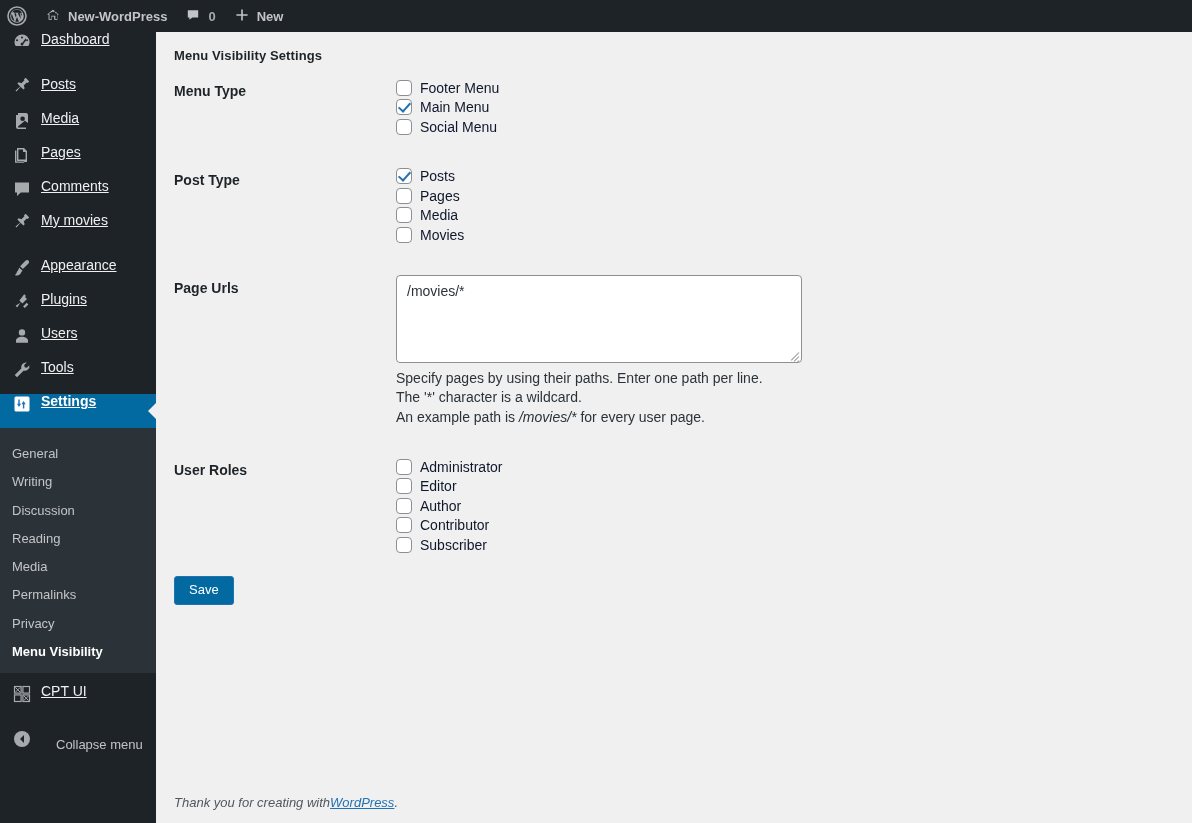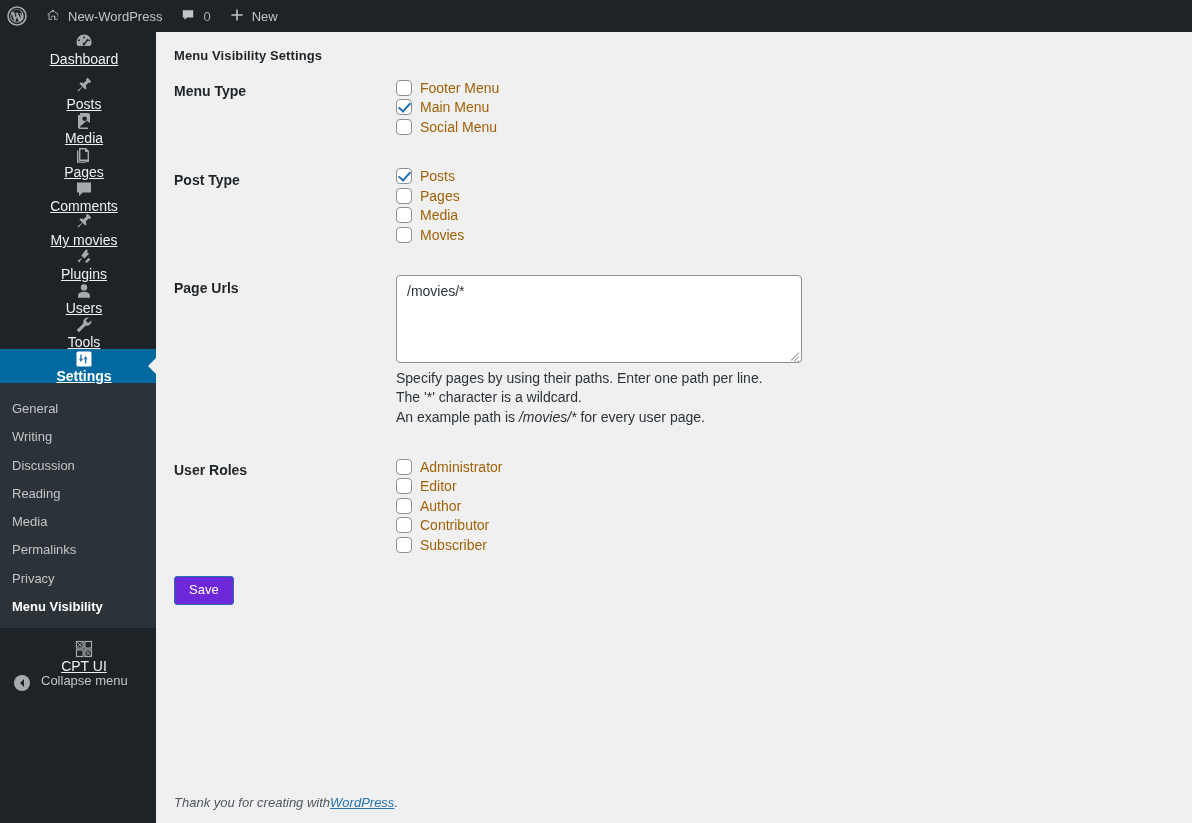--- a/index.html
+++ b/index.html
@@ -21,35 +21,35 @@
     color: #c3c4c7; font-size: 13px;
     z-index: 50;
   }
   .ab-item {
     display: flex; align-items: center; gap: 7px;
     height: 32px; padding: 0 9px;
     color: #c3c4c7; text-decoration: none; white-space: nowrap;
   }
   .ab-item:first-child { padding-left: 7px; }
   .ab-logo svg { display: block; }
-  .ab-label { line-height: 1; position: relative; top: 0px; }
+  .ab-label { line-height: 1; position: relative; top: 0px; font-weight: bold; }
   .ab-count { color: #a7aaad; }
 
   
   #sidebar {
     position: absolute; top: 32px; left: 0;
     width: 156px; height: 791px;
     background: #1d2327;
     font-size: 14px;
     overflow: hidden;
   }
   .menu-top {
-    display: flex; align-items: center; 
+    display: flex; gap: 9px;
     height: 34px; padding: 0 0 0 12px;
-    color: #f0f0f1; position: relative; flex-direction: column;
+    color: #f0f0f1; position: relative;
   }
   .menu-top .mi { width: 20px; height: 20px; display: flex; align-items: center; justify-content: center; flex: 0 0 20px; }
   .menu-top .mi svg { display: block; fill: #a7aaad; }
   .menu-top .mlabel { line-height: 1; }
   .menu-top.sep { margin-top: 11px; }
   .menu-top.current {
     background: #0369a1; color: #fff; font-weight: 600;
   }
   .menu-top.current .mi svg { fill: #fff; }
   .menu-top.current::after {
@@ -57,21 +57,21 @@
     margin-top: -8px; border-style: solid;
     border-width: 8px 8px 8px 0; border-color: transparent #f0f0f1 transparent transparent;
   }
   .submenu { background: #2c3338; padding: 12px 0 7px 0; }
   .submenu .sub-item {
     display: block; padding: 6px 0 6px 12px;
     color: #c3c4c7; font-size: 13px; line-height: 1.25; text-decoration: none;
   }
   .submenu .sub-item.current { color: #fff; font-weight: 700; }
   .menu-collapse {
-    display: flex; align-items: flex-start; gap: 9px;
+    display: flex; align-items: flex-end; gap: 24px;
     height: 34px; padding-left: 12px; color: #c3c4c7; font-size: 13px;
   }
   .menu-collapse .mi svg { fill: #a7aaad; }
 
   
   #content {
     position: absolute; top: 32px; left: 156px;
     width: 1036px; height: 791px;
     background: #f0f0f1;
     color: #1d2327;
@@ -95,21 +95,21 @@
     width: 16px; height: 16px; flex: 0 0 16px;
     border: 1px solid #8c8f94; border-radius: 4px;
     background: #fff; position: relative; display: block;
   }
   .cb.checked::after {
     content: ""; position: absolute;
     left: 4px; top: 0px; width: 5px; height: 10px;
     border: solid #2271b1; border-width: 0 2px 2px 0;
     transform: rotate(42deg);
   }
-  .cb-label { font-size: 14px; color: #a16207; line-height: 1; }
+  .cb-label { font-size: 14px; color: #0f172a; line-height: 1; }
 
   .ta {
     width: 406px; height: 88px;
     border: 1px solid #8c8f94; border-radius: 4px;
     background: #fff; color: #2c3338;
     font-family: "Liberation Sans", sans-serif; font-size: 14px;
     padding: 7px 10px; resize: none; display: block;
     box-shadow: 0 0 0 transparent;
   }
   .ta-wrap { position: relative; width: 406px; }
@@ -123,21 +123,21 @@
     transform-origin: right center;
   }
   .hint {
     font-size: 14px; color: #2c3338; line-height: 19.5px;
     margin: 6px 0 0 0; max-width: 520px;
   }
   .hint em { font-style: italic; }
 
   .btn-save {
     display: inline-block;
-    background: #6d28d9; border: 1px solid #2271b1; border-radius: 3px;
+    background: #0369a1; border: 1px solid #2271b1; border-radius: 3px;
     color: #fff; font-size: 13px; font-family: "Liberation Sans", sans-serif;
     padding: 6px 14px 7px; line-height: 1.15; cursor: pointer;
   }
 
   #footer {
     position: absolute; left: 18px; bottom: 0;
     height: 42px; display: flex; align-items: center;
     font-size: 13px; font-style: italic; color: #50575e;
   }
   #footer a { color: #2271b1; text-decoration: underline; font-style: italic; }
@@ -226,20 +226,28 @@
         </span>
         <span class="mlabel">Comments</span>
       </a>
       <a href="#" class="menu-top">
         <span class="mi">
           <svg width="20" height="20" viewBox="0 0 20 20">
             <path d="M15.6 2.8 17.2 4.4l-1.5 1.6-1-.4-3 3 1 2.7-1.3 1.3-2.9-2.9-4 4.8-1-1 4.8-4-2.9-2.9L6.7 5.3l2.7 1 3-3-.4-1 1.6-1.5z"></path>
           </svg>
         </span>
         <span class="mlabel">My movies</span>
+      </a>
+      <a href="#" class="menu-top sep">
+        <span class="mi">
+          <svg width="20" height="20" viewBox="0 0 20 20">
+            <path d="M16.5 2.6c.8.8.8 2 0 2.8l-5.6 5.6-2.8-2.8 5.6-5.6c.8-.8 2-.8 2.8 0zM7.2 9.4l3.4 3.4-1.3 1.3c-.6 2.1-2.3 3.4-4.3 3.4-.8 0-1.6-.2-2.2-.6 1.1-.5 1.8-1.5 2-2.6.1-.8.6-1.5 1.3-1.9l1.1-3z"></path>
+          </svg>
+        </span>
+        <span class="mlabel">Appearance</span>
       </a>
       <a href="#" class="menu-top">
         <span class="mi">
           <svg width="20" height="20" viewBox="0 0 20 20">
             <path d="M12.3 2.2 14 3.9l-1 1 2 2-4.6 4.7-1.6-1.6-3.6 5.4-1.6-1.6 5.4-3.6-1.6-1.6L12 2.6l.3-.4zm2.4 8.6 1.7 1.7-3.6 3.6-1.7-1.7 3.6-3.6z"></path>
           </svg>
         </span>
         <span class="mlabel">Plugins</span>
       </a>
       <a href="#" class="menu-top">

